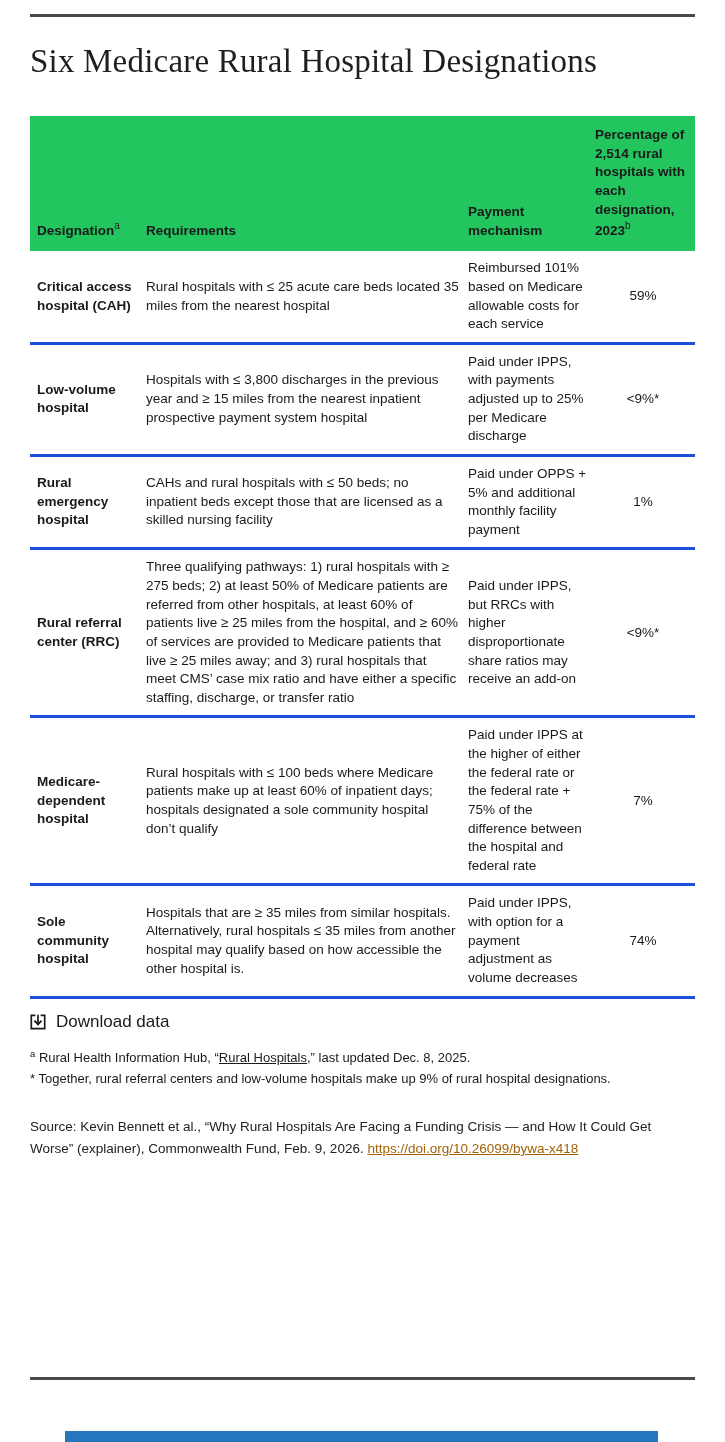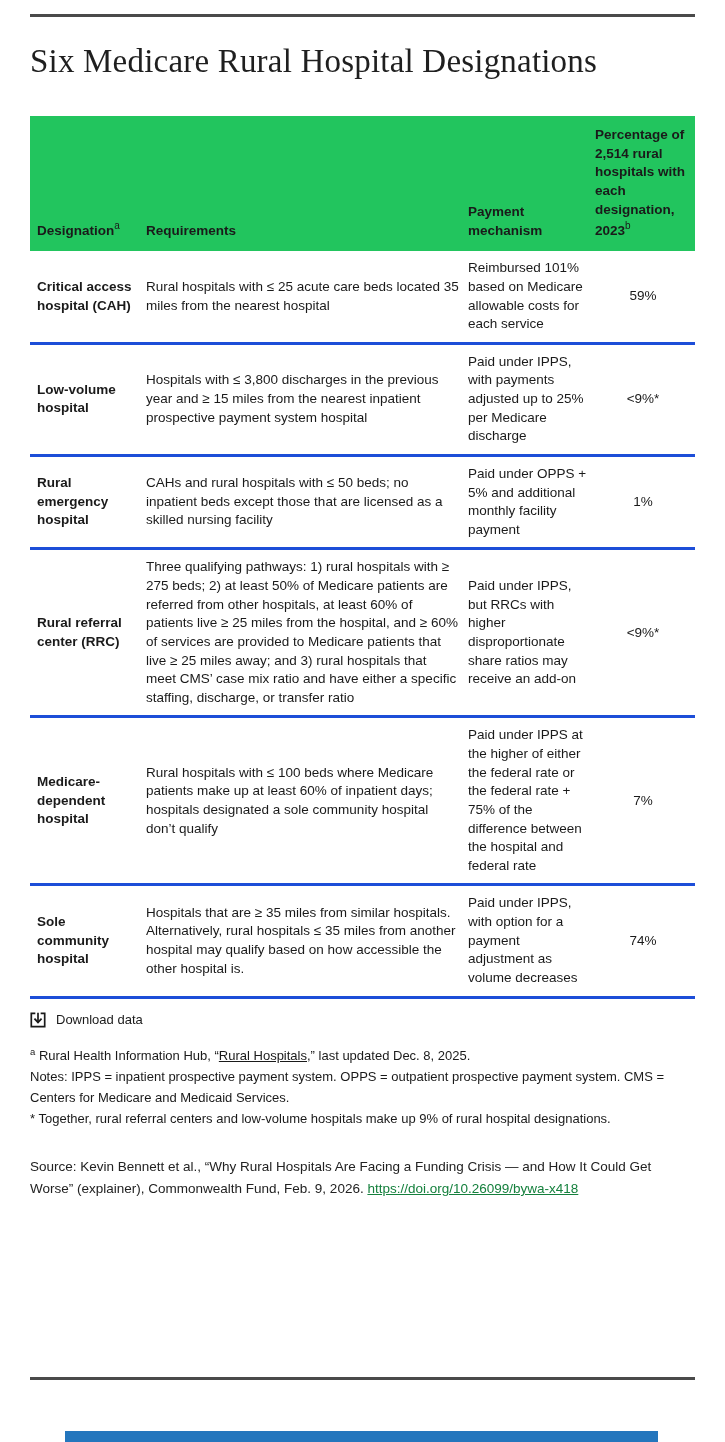--- a/index.html
+++ b/index.html
@@ -53,29 +53,29 @@
   }
   tbody td.designation { font-weight: 700; padding-left: 7px; }
   tbody td.percentage { text-align: center; padding-right: 4px; }
 
   .download-row {
     display: inline-flex;
     align-items: center;
     gap: 10px;
     margin-top: 13px;
     cursor: pointer;
-    font-size: 13px;
+    font-size: 17px;
   }
   .download-row svg { display: block; }
 
   .footnotes { margin-top: 12px; font-size: 13px; line-height: 1.62; }
   .footnotes p { margin: 0; }
   .footnotes sup { font-size: 9.5px; }
   a.dark-link { color: #1a1a1a; text-decoration: underline; }
-  a.blue-link { color: #15803d; text-decoration: underline; }
+  a.blue-link { color: #a16207; text-decoration: underline; }
 
   .source-block { margin-top: 27px; font-size: 13.5px; line-height: 1.65; color: #222; }
 
   .bottom-rule {
     position: absolute;
     left: 30px; top: 1377px;
     width: 665px; height: 3px;
     background: #4a4a4a;
   }
   .accent-bar {
@@ -155,21 +155,20 @@
         <path d="M4.5 1.3 H1.3 V14.7 H14.7 V1.3 H11.5"></path>
         <path d="M8 1.5 V9.8"></path>
         <path d="M5 7.2 L8 10.4 L11 7.2" stroke-linejoin="miter"></path>
       </svg>
     </span>
     <span>Download data</span>
   </div>
 
   <div class="footnotes">
     <p><sup>a</sup> <span>Rural Health Information Hub, “</span><a href="#" class="dark-link">Rural Hospitals</a><span>,” last updated Dec. 8, 2025.</span></p>
-    <p>Notes: IPPS = inpatient prospective payment system. OPPS = outpatient prospective payment system. CMS = Centers for Medicare and Medicaid Services.</p>
     <p>* Together, rural referral centers and low-volume hospitals make up 9% of rural hospital designations.</p>
   </div>
 
   <div class="source-block">
     <span>Source: Kevin Bennett et al., “Why Rural Hospitals Are Facing a Funding Crisis — and How It Could Get Worse” (explainer), Commonwealth Fund, Feb. 9, 2026. </span><a href="#" class="blue-link">https://doi.org/10.26099/bywa-x418</a>
   </div>
 
 </div>
 
 <div class="bottom-rule"></div>

